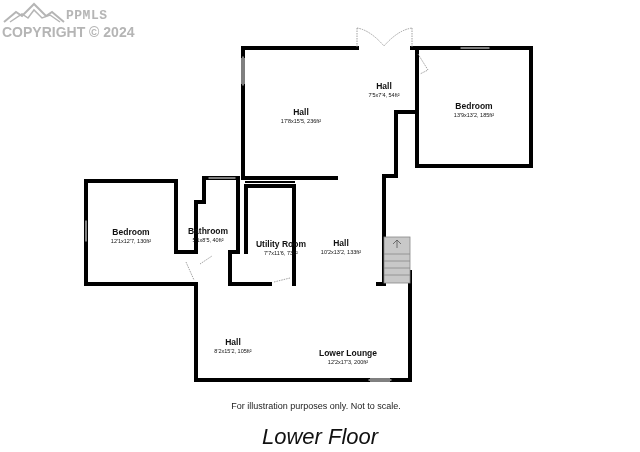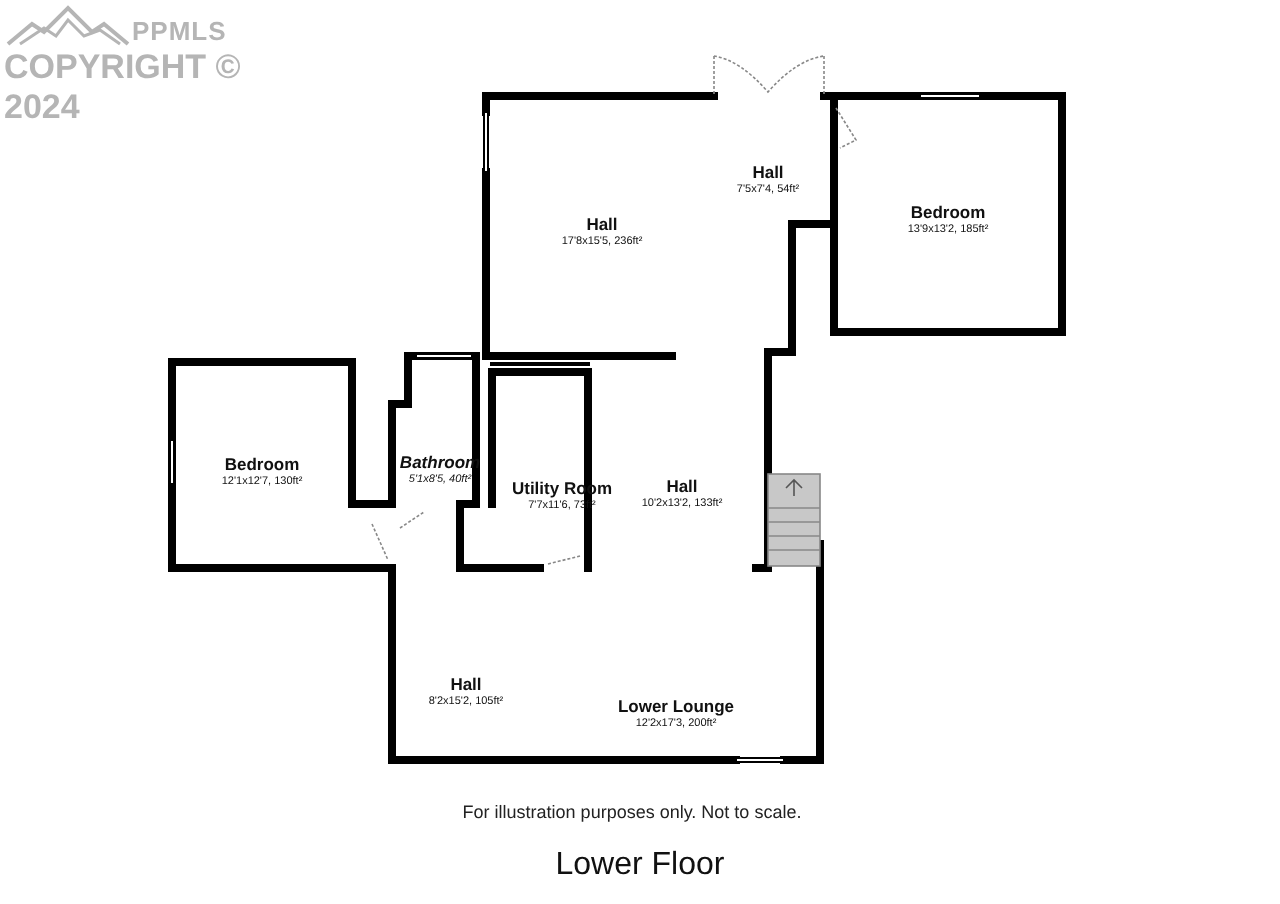--- a/index.html
+++ b/index.html
@@ -2,24 +2,24 @@
 <html><head>
   <meta charset="utf-8">
   <style>
     html, body { margin:0; padding:0; background:#ffffff; }
     body { width:640px; height:452px; position:relative; overflow:hidden; font-family:"Liberation Sans", sans-serif; }
     svg { position:absolute; left:0; top:0; }
     .lbl { position:absolute; transform:translateX(-50%); text-align:center; color:#111; white-space:nowrap; }
     .lbl .name { font-weight:bold; font-size:8.5px; display:block; line-height:10px; }
     .lbl .dim { font-size:5.5px; display:block; line-height:8px; }
     .wm { position:absolute; left:2px; top:2px; color:#b5b5b5; font-weight:bold; }
-    .wm .brand { position:absolute; left:64px; top:6px; font-size:13px; letter-spacing:0.5px; }
-    .wm .copy { position:absolute; left:0; top:22px; font-size:17px; width:140px; }
+    .wm .brand { position:absolute; left:64px; top:6px; font-size:13px; letter-spacing:0.5px;font-family:Liberation Mono, monospace; }
+    .wm .copy { position:absolute; left:0; top:22px; font-size:14px; width:140px; }
     .note { position:absolute; left:316px; top:401px; transform:translateX(-50%); font-size:9px; color:#222; white-space:nowrap; }
-    .title { position:absolute; left:320px; top:424px; transform:translateX(-50%); font-size:16px; color:#111; white-space:nowrap; }
+    .title { position:absolute; left:320px; top:424px; transform:translateX(-50%); font-size:22px; color:#111; white-space:nowrap;font-style:italic; }
   </style>
 </head>
 <body>
 
 <div class="wm">
   <svg width="66" height="24" style="position:absolute;left:0;top:0;">
     <polyline points="2,20 14,10 20,14 32,2 44,14 50,10 62,20" fill="none" stroke="#b5b5b5" stroke-width="2"></polyline>
     <polyline points="8,20 20,12 26,16 32,8 40,16 48,13 58,20" fill="none" stroke="#b5b5b5" stroke-width="1.5"></polyline>
   </svg>
   <span class="brand">PPMLS</span>
@@ -95,35 +95,35 @@
     <span class="dim">7'5x7'4, 54ft²</span>
 </div>
 <div class="lbl" style="left:474px;top:101px;">
   <span class="name">Bedroom</span>
     <span class="dim">13'9x13'2, 185ft²</span>
 </div>
 <div class="lbl" style="left:131px;top:227px;">
   <span class="name">Bedroom</span>
     <span class="dim">12'1x12'7, 130ft²</span>
 </div>
-<div class="lbl" style="left:220px;top:226px;font-style:italic;">
+<div class="lbl" style="left:208px;top:226px;">
   <span class="name">Bathroom</span>
     <span class="dim">5'1x8'5, 40ft²</span>
 </div>
 <div class="lbl" style="left:281px;top:239px;">
   <span class="name">Utility Room</span>
     <span class="dim">7'7x11'6, 73ft²</span>
 </div>
 <div class="lbl" style="left:341px;top:238px;">
   <span class="name">Hall</span>
     <span class="dim">10'2x13'2, 133ft²</span>
 </div>
 <div class="lbl" style="left:233px;top:337px;">
   <span class="name">Hall</span>
     <span class="dim">8'2x15'2, 105ft²</span>
 </div>
-<div class="lbl" style="left:338px;top:348px;text-align:center;">
+<div class="lbl" style="left:348px;top:348px;text-align:center;">
   <span class="name">Lower Lounge</span>
     <span class="dim">12'2x17'3, 200ft²</span>
 </div>
 
 <div class="note">For illustration purposes only. Not to scale.</div>
 <div class="title">Lower Floor</div>
 
 </body></html>

